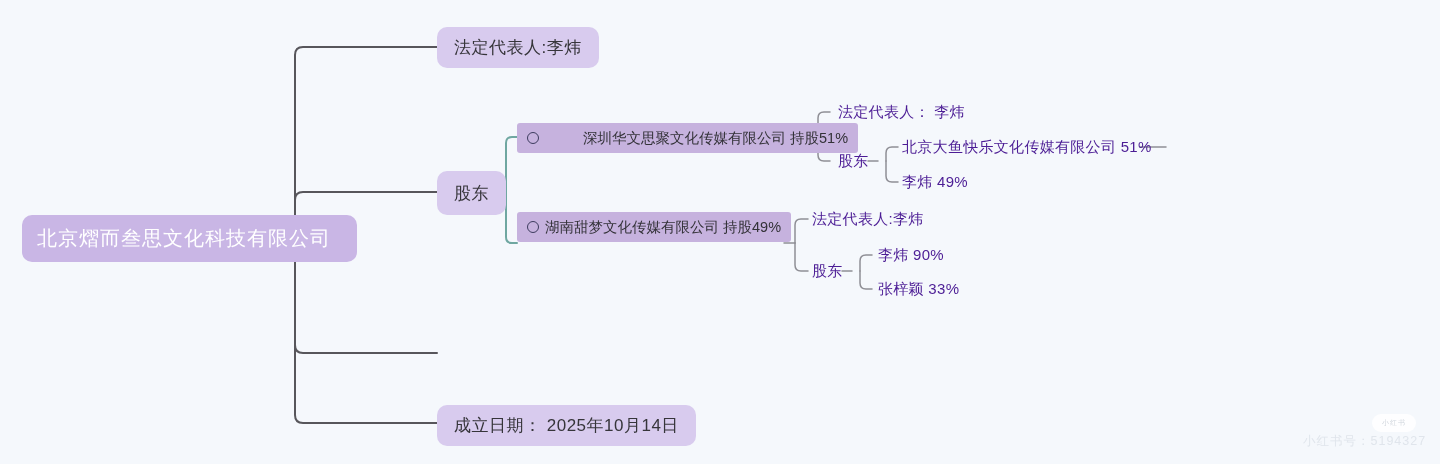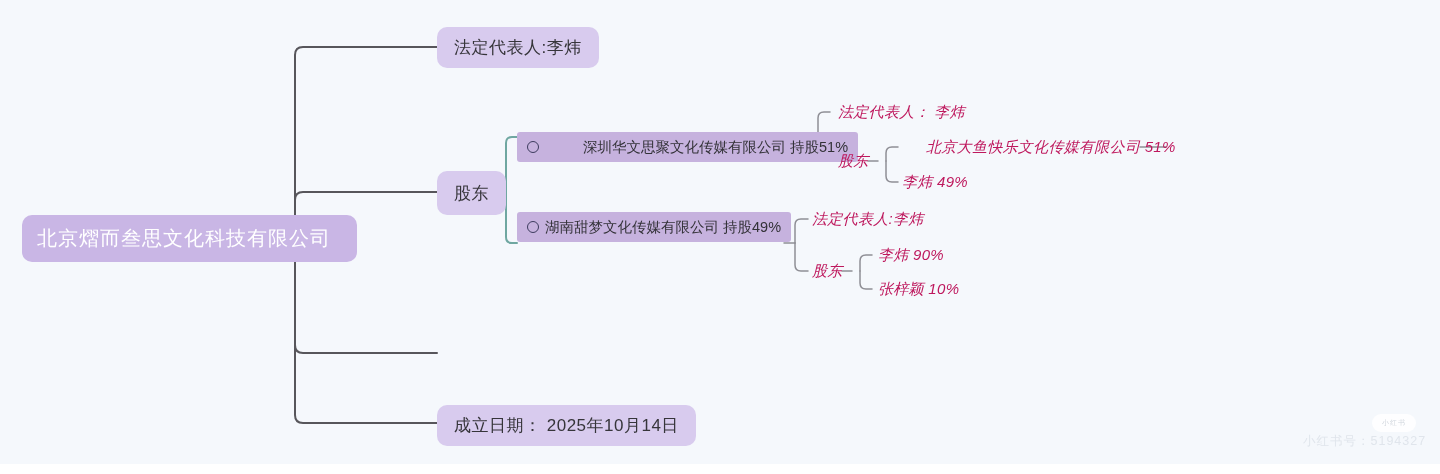--- a/index.html
+++ b/index.html
@@ -50,25 +50,24 @@
     padding: 0 10px;
     gap: 6px;
   }
   .box-company .ring {
     width: 12px; height: 12px;
     border: 1.6px solid #3d3c5e;
     border-radius: 50%;
     flex: 0 0 auto;
   }
   .txt {
-    color: #be185d;
+    color: #4c1d95;
     font-size: 15px;
     height: 20px;
     letter-spacing: 0.3px;
-    font-style: italic;
   }
   .wm-badge {
     position: absolute;
     left: 1372px; top: 414px;
     width: 44px; height: 18px;
     background: rgba(255,255,255,0.85);
     border-radius: 9px;
     display: flex; align-items: center; justify-content: center;
     font-size: 7px;
     color: rgba(170,180,192,0.55);
@@ -127,45 +126,45 @@
 
   <div class="node box-root">北京熠而叁思文化科技有限公司</div>
 
   <div class="node box-l1" style="left:437px; top:27px;">法定代表人:李炜</div>
 
   <div class="node box-l1" style="left:437px; top:171px; height:44px;">股东</div>
 
 
   <div class="node box-l1" style="left:437px; top:405px;">成立日期： 2025年10月14日</div>
 
-  <div class="node box-company" style="left:517px; top:132px;gap:44px;">
+  <div class="node box-company" style="left:517px; top:123px;gap:44px;">
     <span class="ring"></span>
     <span>深圳华文思聚文化传媒有限公司 持股51%</span>
   </div>
 
   <div class="node txt" style="left:838px; top:102px;">法定代表人： 李炜</div>
 
   <div class="node txt" style="left:838px; top:151px;">股东</div>
 
-  <div class="node txt" style="left:902px; top:137px;margin-left:24px;">北京大鱼快乐文化传媒有限公司 51%</div>
+  <div class="node txt" style="left:902px; top:137px;">北京大鱼快乐文化传媒有限公司 51%</div>
 
   <div class="node txt" style="left:902px; top:172px;">李炜 49%</div>
 
 
   <div class="node box-company" style="left:517px; top:212px;">
     <span class="ring"></span>
     <span>湖南甜梦文化传媒有限公司 持股49%</span>
   </div>
 
   <div class="node txt" style="left:812px; top:209px;">法定代表人:李炜</div>
 
   <div class="node txt" style="left:812px; top:261px;">股东</div>
 
   <div class="node txt" style="left:878px; top:245px;text-align:right;">李炜 90%</div>
 
-  <div class="node txt" style="left:878px; top:279px;">张梓颖 10%</div>
+  <div class="node txt" style="left:878px; top:279px;">张梓颖 33%</div>
 
   <div class="wm-badge">小红书</div>
   <div class="wm-text">小红书号：5194327</div>
 
   <div class="bottom-strip"></div>
 
 </div>
 
 </body></html>

